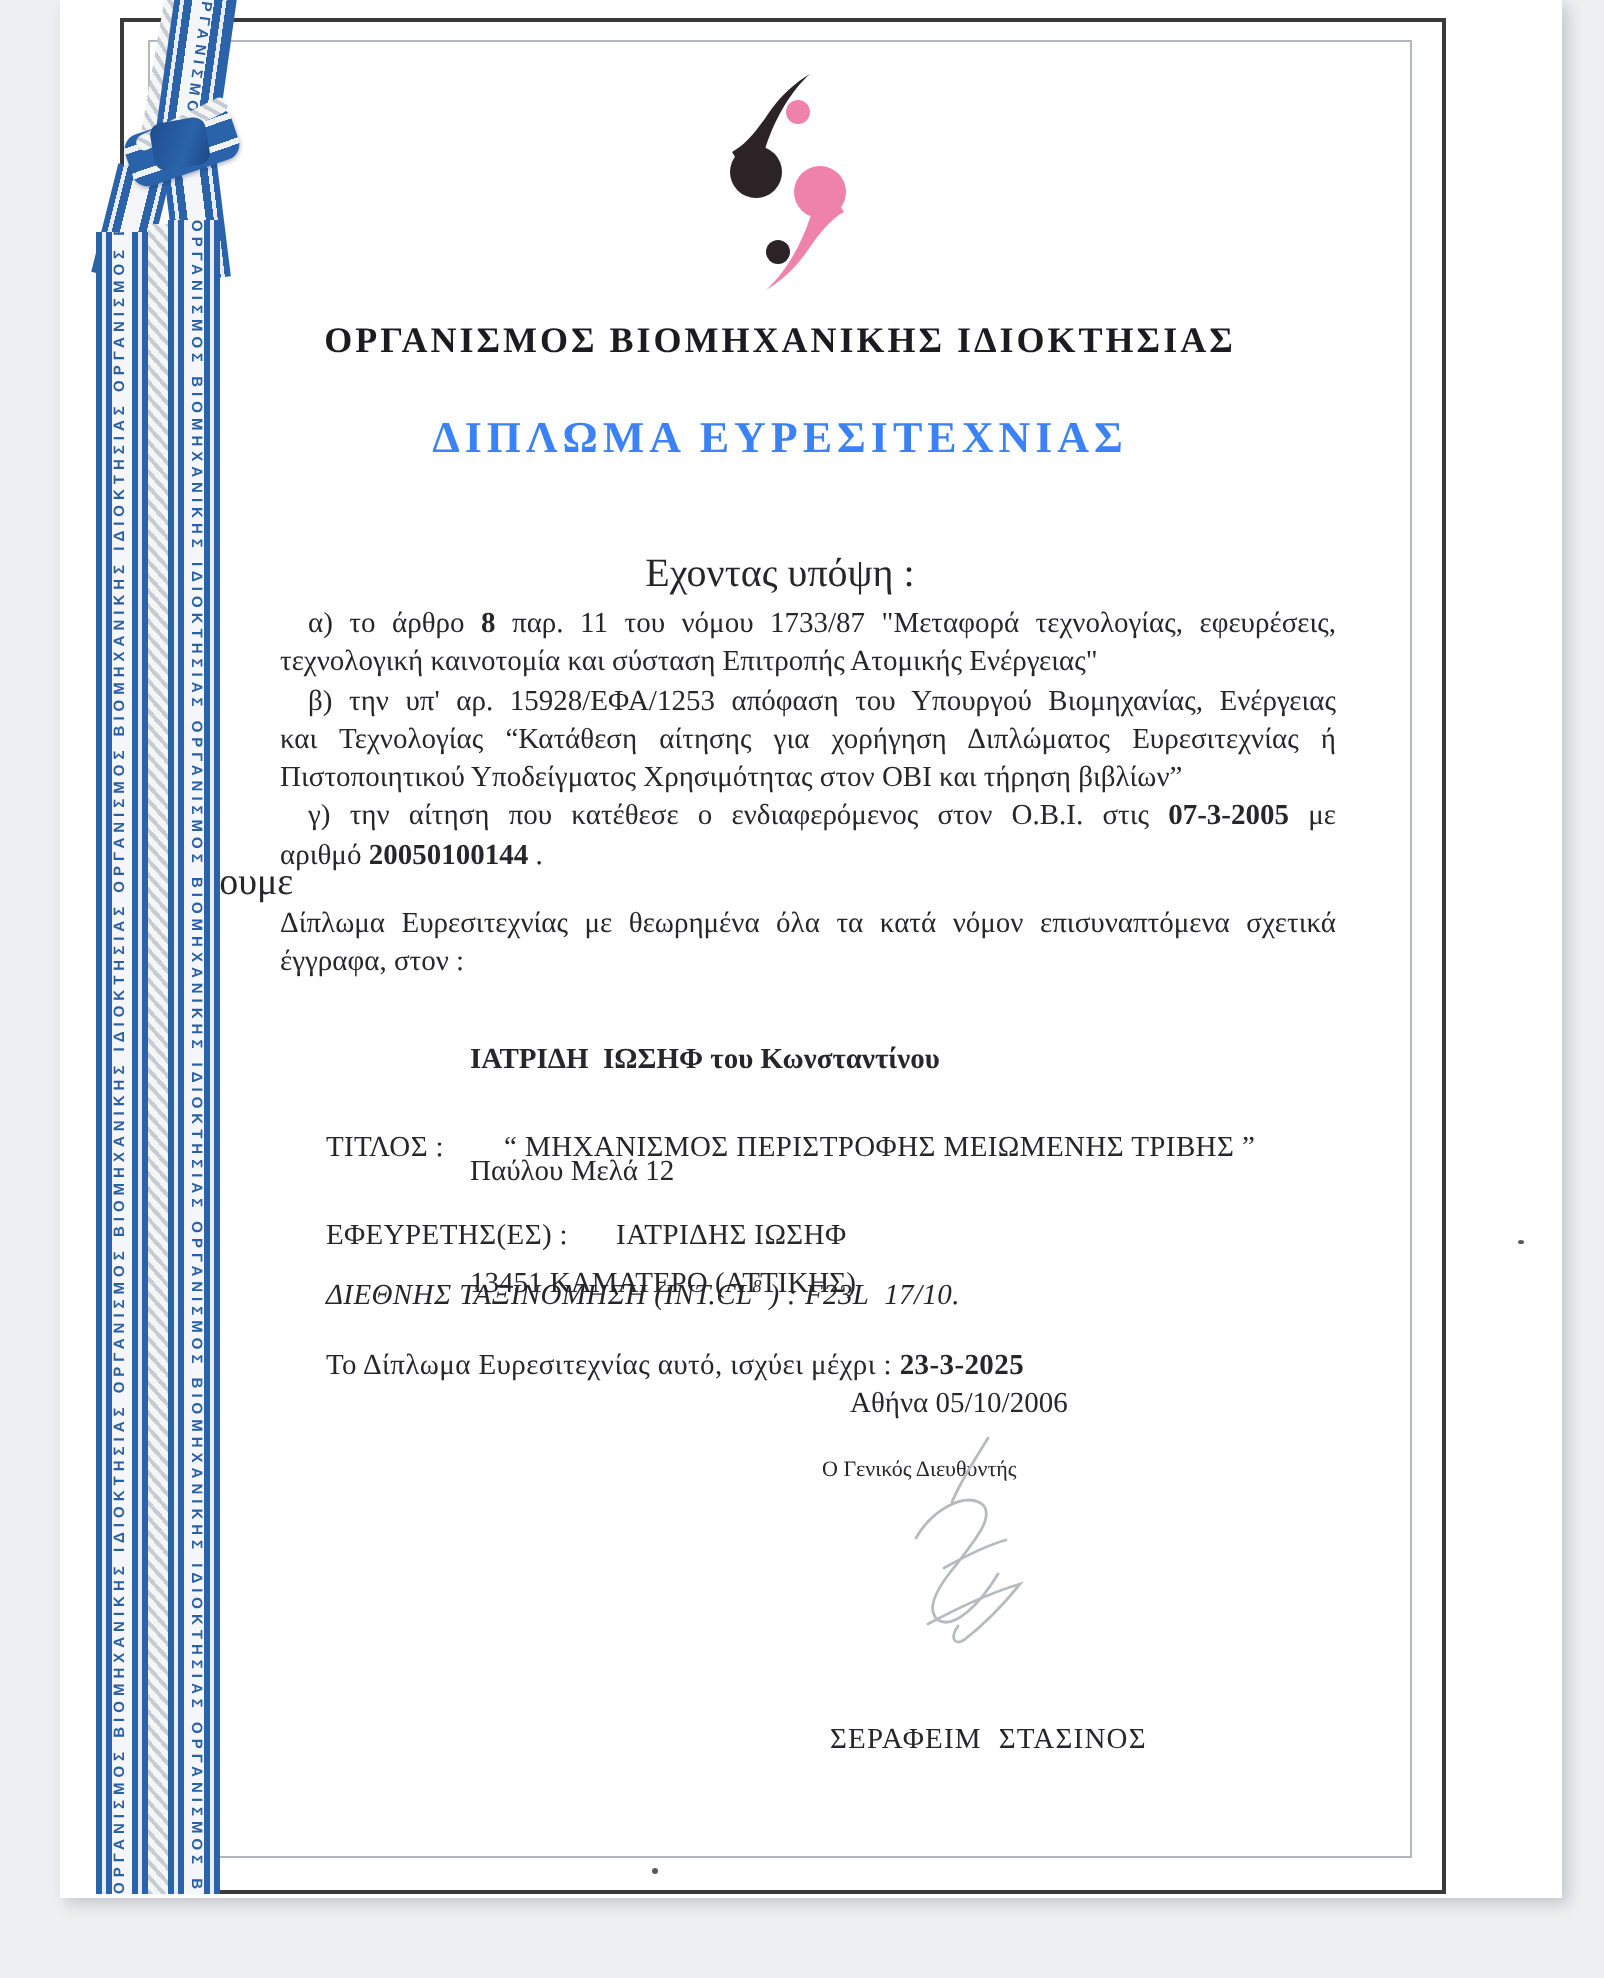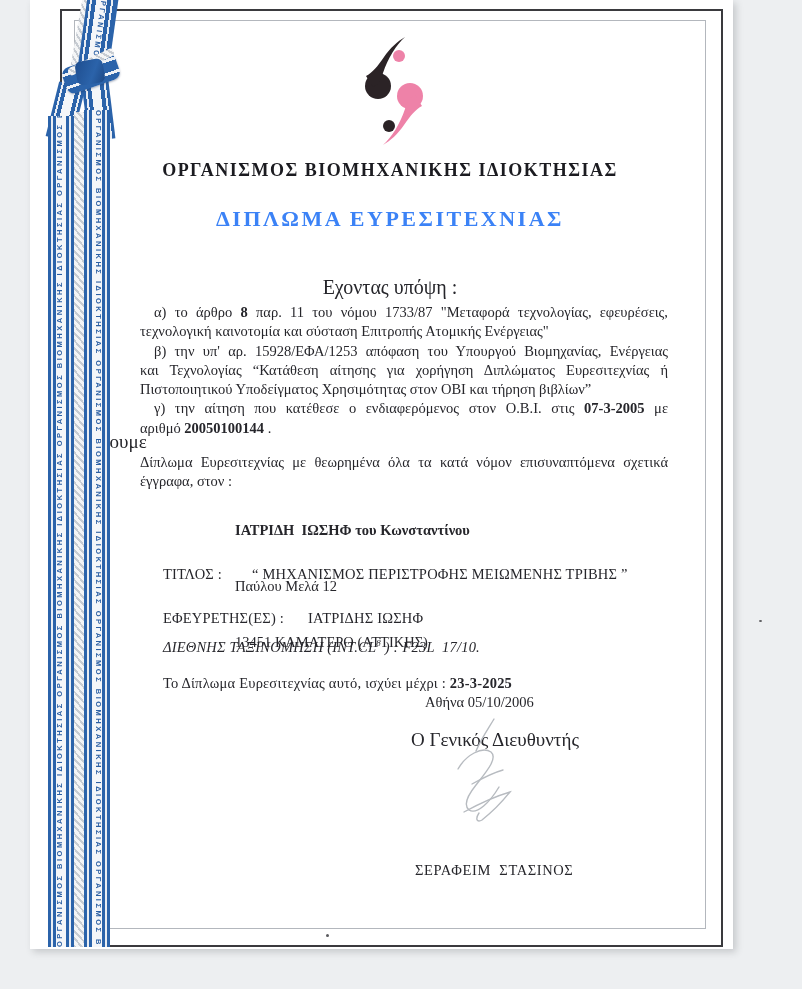--- a/index.html
+++ b/index.html
@@ -1,19 +1,19 @@
 <!DOCTYPE html>
 <html><head>
 <meta charset="utf-8">
 <style>
   html,body{margin:0;padding:0;}
   .canvas{position:relative;width:802px;height:989px;background:#edeff1;overflow:hidden;
           font-family:"Liberation Serif", serif;color:#26262b;}
   .page{position:absolute;left:30px;top:0;width:703px;height:949px;background:#ffffff;
-        box-shadow:3px 3px 7px rgba(60,64,70,.22);}
+        box-shadow:3px 3px 7px rgba(60,64,70,.22);padding-left:48px;}
   .frame-outer{position:absolute;left:30px;top:9px;width:659px;height:934px;
                border:2px solid #3a3a3e;}
   .frame-inner{position:absolute;left:44px;top:20px;width:630px;height:907px;
                border:1px solid #b3b7bd;}
   .logo{position:absolute;left:322px;top:36px;width:72px;height:112px;}
   .org-name{position:absolute;left:20px;top:160px;width:680px;text-align:center;
             font-size:18px;font-weight:bold;letter-spacing:1.5px;color:#1b1b20;}
   .doc-title{position:absolute;left:20px;top:206px;width:680px;text-align:center;
              font-size:22px;font-weight:bold;letter-spacing:2.5px;color:#3b82f6;}
   .considering{position:absolute;left:20px;top:276px;width:680px;text-align:center;font-size:20px;}
@@ -28,21 +28,21 @@
   .detail-row{position:absolute;left:110px;font-size:14.5px;white-space:pre-wrap;letter-spacing:.2px;}
   .row-title{top:549px;}
   .row-inventor{top:593px;}
   .row-class{top:621px;font-style:italic;}
   .row-valid{top:658px;}
   .val-gap1{margin-left:30px;}
   .val-gap2{margin-left:24px;}
   sup{font-size:9px;}
   b{font-weight:bold;}
   .place-date{position:absolute;left:395px;top:694px;font-size:14.5px;}
-  .signer-title{position:absolute;left:381px;top:729px;font-size:19px;}
+  .signer-title{position:absolute;left:381px;top:729px;font-size:11px;}
   .signature-svg{position:absolute;left:400px;top:713px;width:115px;height:118px;}
   .signer-name{position:absolute;left:385px;top:830px;font-size:14.5px;letter-spacing:.6px;white-space:pre-wrap;margin-top:32px;}
   
   .ribbon{position:absolute;left:46px;top:0;width:64px;height:947px;}
   .strip{position:absolute;background:linear-gradient(90deg,
       #2b63aa 0px,#2b63aa 3px,#e9edf3 3px,#e9edf3 5px,#2b63aa 5px,#2b63aa 8px,
       #f4f6f9 8px,#f4f6f9 18px,#2b63aa 18px,#2b63aa 21px,#e9edf3 21px,#e9edf3 23px,
       #2b63aa 23px,#2b63aa 26px);width:26px;overflow:hidden;}
   .strip-left{left:2px;top:116px;height:831px;}
   .strip-right{left:38px;top:110px;height:837px;}

